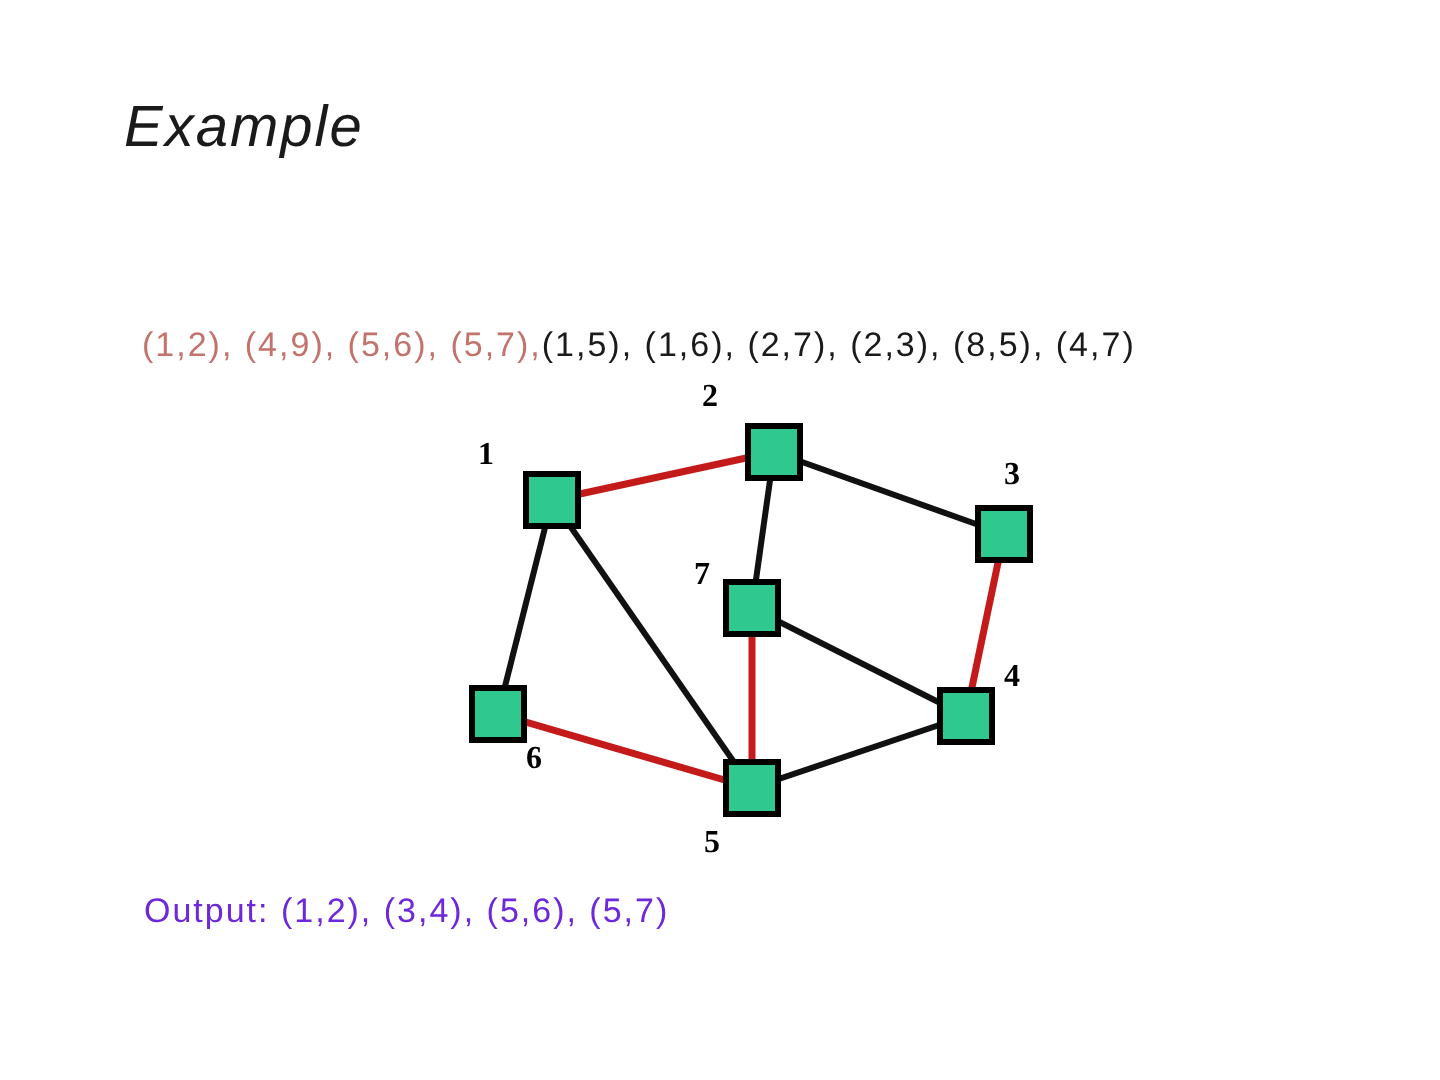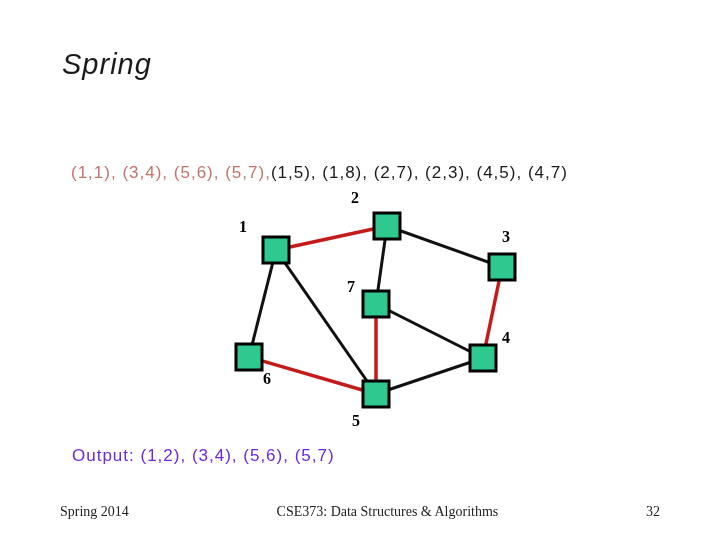--- a/index.html
+++ b/index.html
@@ -69,24 +69,24 @@
   }
   .footer .f-left  { flex: 0 0 auto; }
   .footer .f-center{ flex: 1 1 auto; text-align: center; }
   .footer .f-right { flex: 0 0 auto; }
 </style>
 </head>
 <body>
 
 <div class="slide">
 
-  <h1 class="title">Spring</h1>
+  <h1 class="title">Example</h1>
 
 
-  <div class="edge-list"><span class="processed">(1,1), (3,4), (5,6), (5,7),</span><span class="remaining">(1,5), (1,8), (2,7), (2,3), (4,5), (4,7)</span></div>
+  <div class="edge-list"><span class="processed">(1,2), (4,9), (5,6), (5,7),</span><span class="remaining">(1,5), (1,6), (2,7), (2,3), (8,5), (4,7)</span></div>
 
   <svg class="graph-svg" viewBox="0 0 720 540" xmlns="http://www.w3.org/2000/svg">
       <line x1="276" y1="250" x2="387" y2="226" stroke="#c41a1a" stroke-width="3.5"></line>
       <line x1="502" y1="267" x2="483" y2="358" stroke="#c41a1a" stroke-width="3.5"></line>
       <line x1="376" y1="394" x2="249" y2="357" stroke="#c41a1a" stroke-width="3.5"></line>
       <line x1="376" y1="394" x2="376" y2="304" stroke="#c41a1a" stroke-width="3.5"></line>
       <line x1="276" y1="250" x2="376" y2="394" stroke="#111111" stroke-width="3"></line>
       <line x1="276" y1="250" x2="249" y2="357" stroke="#111111" stroke-width="3"></line>
       <line x1="387" y1="226" x2="376" y2="304" stroke="#111111" stroke-width="3"></line>
       <line x1="387" y1="226" x2="502" y2="267" stroke="#111111" stroke-width="3"></line>
@@ -103,19 +103,14 @@
       <text x="355" y="203" text-anchor="middle" class="node-label">2</text>
       <text x="506" y="242" text-anchor="middle" class="node-label">3</text>
       <text x="506" y="343" text-anchor="middle" class="node-label">4</text>
       <text x="356" y="426" text-anchor="middle" class="node-label">5</text>
       <text x="267" y="384" text-anchor="middle" class="node-label">6</text>
       <text x="351" y="292" text-anchor="middle" class="node-label">7</text>
     </svg>
 
   <div class="output">Output: (1,2), (3,4), (5,6), (5,7)</div>
 
-  <div class="footer">
-    <span class="f-left">Spring 2014</span>
-    <span class="f-center">CSE373: Data Structures &amp; Algorithms</span>
-    <span class="f-right">32</span>
-  </div>
 
 </div>
 
 </body></html>

